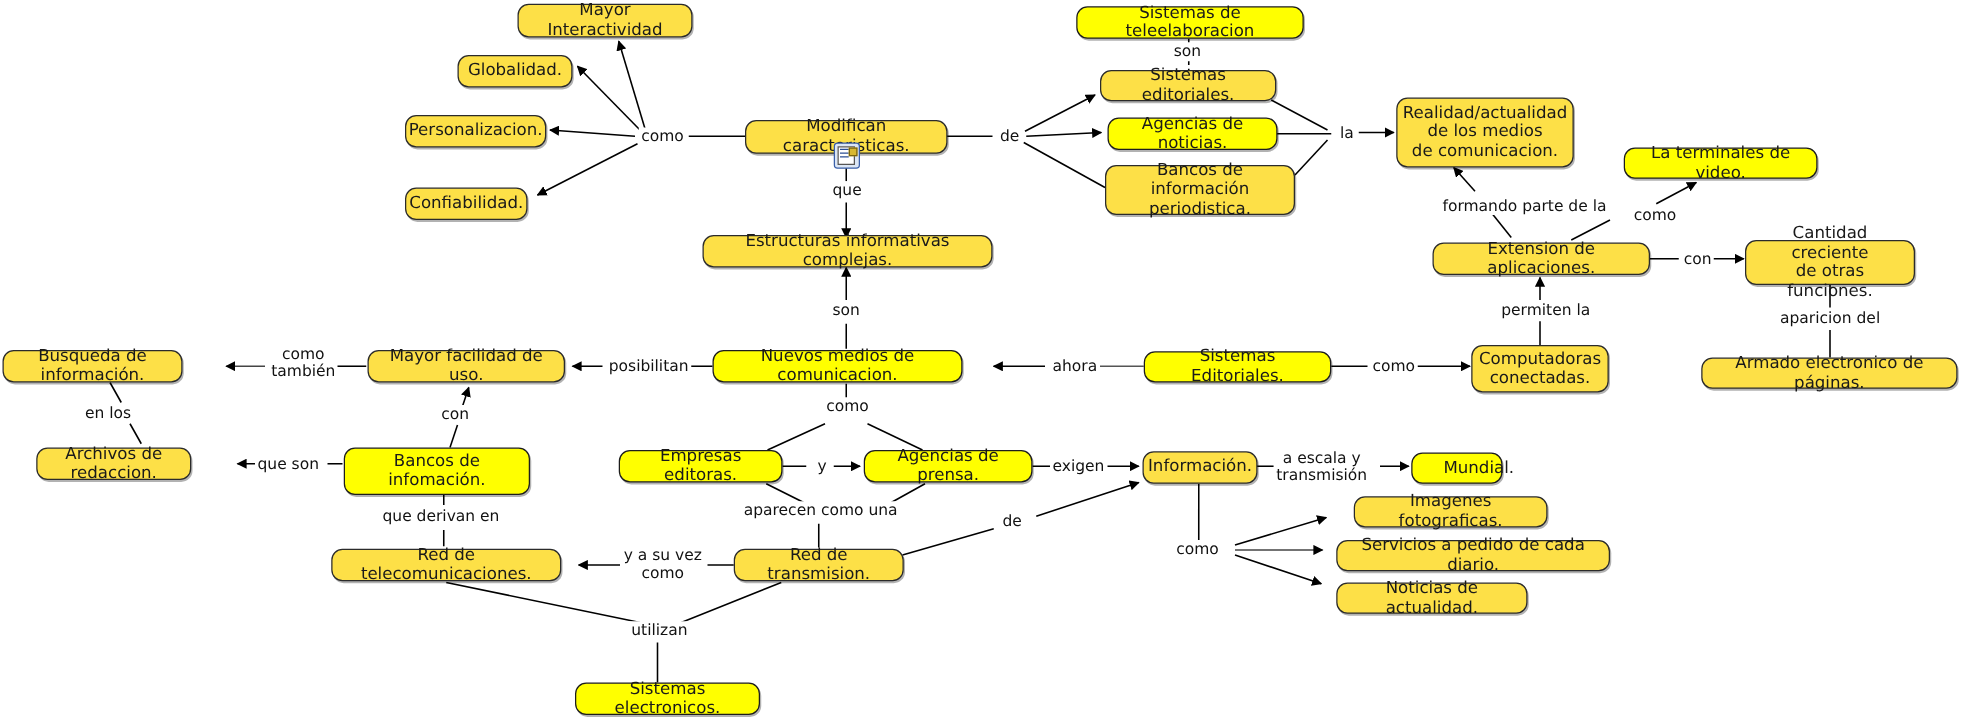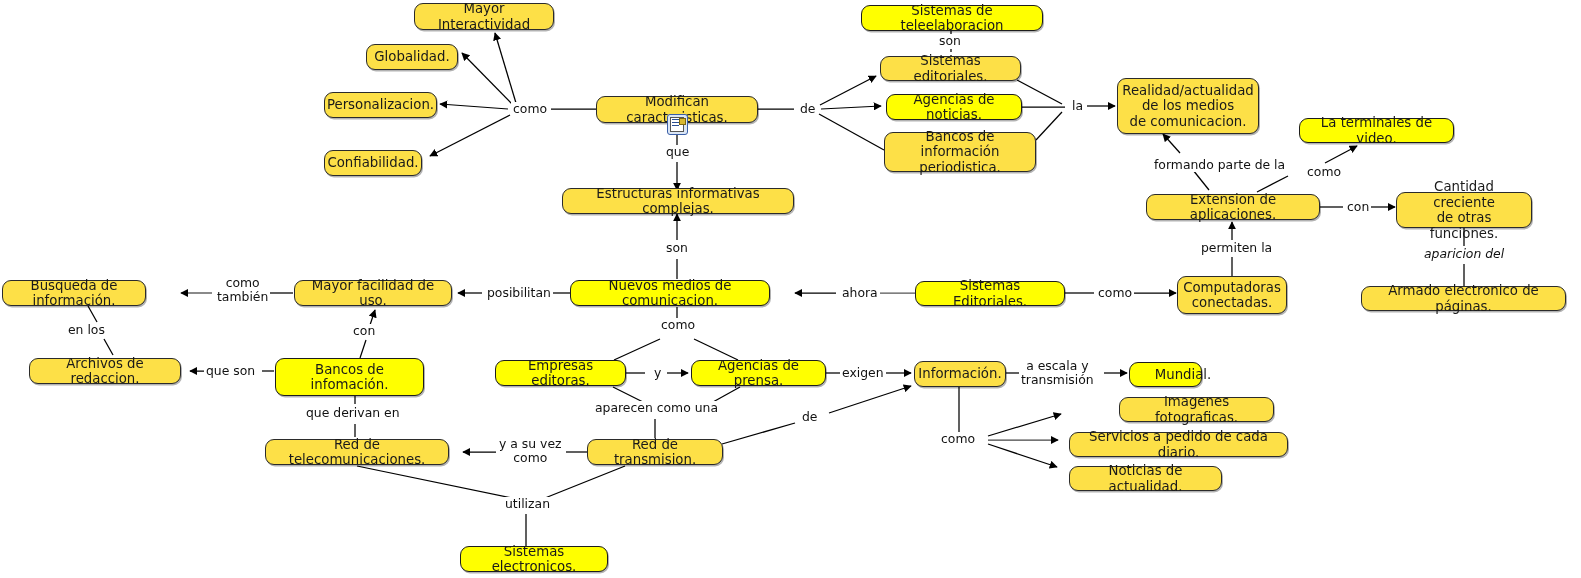--- a/index.html
+++ b/index.html
@@ -254,33 +254,33 @@
 conectadas.</div>
 
   <div class="node yellow" style="left:915px; top:281px; width:150px; height:25px;">Sistemas Editoriales.</div>
 
   <div class="node" style="left:2px; top:280px; width:144px; height:26px;text-align:center;">Busqueda de información.</div>
 
   <div class="node" style="left:294px; top:280px; width:158px; height:26px;">Mayor facilidad de uso.</div>
 
   <div class="node yellow" style="left:570px; top:280px; width:200px; height:26px;">Nuevos medios de comunicacion.</div>
 
-  <div class="node" style="left:29px; top:358px; width:152px; height:26px;">Archivos de redaccion.</div>
+  <div class="node" style="left:29px; top:358px; width:124px; height:26px;">Archivos de redaccion.</div>
 
   <div class="node yellow" style="left:275px; top:358px; width:149px; height:38px;">Bancos de infomación.</div>
 
   <div class="node yellow" style="left:495px; top:360px; width:131px; height:26px;">Empresas editoras.</div>
 
   <div class="node yellow" style="left:691px; top:360px; width:135px; height:26px;">Agencias de prensa.</div>
 
   <div class="node" style="left:914px; top:361px; width:92px; height:26px;">Información.</div>
 
   <div class="node yellow" style="left:1129px; top:362px; width:73px; height:25px;padding-left:44px;">Mundial.</div>
 
-  <div class="node" style="left:1119px; top:397px; width:155px; height:25px;">Imagenes fotograficas.</div>
+  <div class="node" style="left:1083px; top:397px; width:155px; height:25px;">Imagenes fotograficas.</div>
 
   <div class="node" style="left:1069px; top:432px; width:219px; height:25px;">Servicios a pedido de cada diario.</div>
 
   <div class="node" style="left:1069px; top:466px; width:153px; height:25px;">Noticias de actualidad.</div>
 
   <div class="node" style="left:265px; top:439px; width:184px; height:26px;">Red de telecomunicaciones.</div>
 
   <div class="node" style="left:587px; top:439px; width:136px; height:26px;">Red de transmision.</div>
 
   <div class="node yellow" style="left:460px; top:546px; width:148px; height:26px;">Sistemas electronicos.</div>
@@ -294,21 +294,21 @@
   <div class="link-label" style="left:937px; top:34px;">son</div>
 
   <div class="link-label" style="left:1070px; top:99px;">la</div>
 
   <div class="link-label" style="left:1152px; top:158px;">formando parte de la</div>
 
   <div class="link-label" style="left:1305px; top:165px;">como</div>
 
   <div class="link-label" style="left:1345px; top:200px;">con</div>
 
-  <div class="link-label" style="left:1422px; top:247px;font-style:italic;">aparicion del</div>
+  <div class="link-label" style="left:1422px; top:247px;">aparicion del</div>
 
   <div class="link-label" style="left:1199px; top:241px;">permiten la</div>
 
   <div class="link-label" style="left:664px; top:241px;">son</div>
 
   <div class="link-label" style="left:215px; top:276px;">como
 también</div>
 
   <div class="link-label" style="left:485px; top:286px;">posibilitan</div>
 

